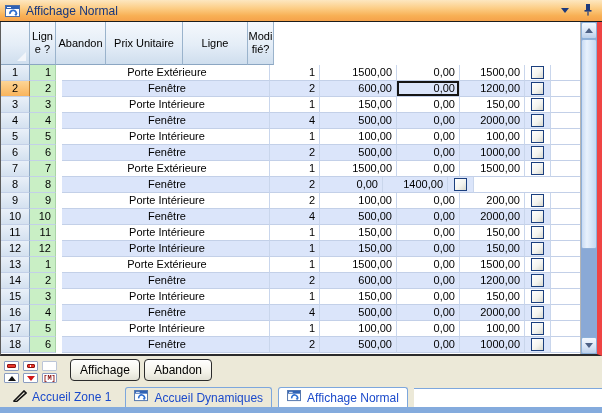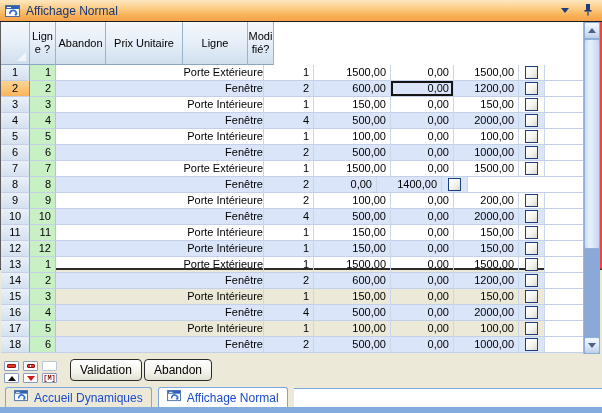--- a/index.html
+++ b/index.html
@@ -12,22 +12,22 @@
     background:linear-gradient(180deg,#fde7c0 0%,#fccd85 40%,#f8b055 75%,#f5a24b 100%);
     border-bottom:1px solid #1c1c1c;display:flex;align-items:center;padding:0 5px;}
   .title-text{color:#16357c;font-size:12px;margin-left:5px;flex:0 0 auto;}
   .title-spacer{flex:1;}
   .win-icon{width:16px;height:13px;display:inline-block;flex:0 0 auto;}
   .chev{width:0;height:0;border-left:4px solid transparent;border-right:4px solid transparent;
     border-top:5px solid #1d3a7c;margin-right:14px;cursor:pointer;}
   .pin{margin-right:4px;cursor:pointer;display:inline-block;}
 
   
-  #table-area{position:absolute;left:0;top:22px;width:602px;height:248px;background:#ffffff;
-    border-left:1px solid #5c5c5c;border-right:2px solid #ef4444;border-bottom:2px solid #2b2b2b;}
+  #table-area{position:absolute;left:0;top:22px;width:602px;height:334px;background:#ffffff;
+    border-left:1px solid #5c5c5c;border-right:5px solid #ef4444;border-bottom:2px solid #2b2b2b;}
   #grid{position:absolute;left:0;top:0;width:584px;}
   .grow{display:flex;width:100%;}
   .cell{flex:0 0 auto;overflow:hidden;white-space:nowrap;font-size:11px;color:#000;}
   
   .c-num{width:29px;} .c-ligne{width:26px;} .c-des{width:208px;} .c-qte{width:50px;}
   .c-pu{width:77px;} .c-rem{width:63px;} .c-prix{width:65px;} .c-mod{width:26px;}
   .c-fill{flex:1 1 auto;background:#ffffff;}
 
   
   .hrow{height:43px;}
@@ -43,21 +43,21 @@
   .h-fill{background:#ffffff;border-bottom:1px solid #ffffff;}
 
   
   .drow{height:16px;}
   .drow .cell{height:16px;line-height:15px;border-bottom:1px solid #c3d0e8;}
   .d-num{background:linear-gradient(180deg,#e9f0f8 0%,#d4e1f0 100%);
     border-right:1px solid #8ca8c4;text-align:center;cursor:pointer;}
   .d-num.selrow{background:linear-gradient(180deg,#fdd596 0%,#f9b45c 100%);
     border-right:1px solid #c08030;}
   .d-ligne{background:#c9efc5;border-right:1px solid #a9d3a6;text-align:right;padding-right:4px;cursor:pointer;}
-  .d-des{text-align:right;padding-left:3px;border-right:1px solid #c9d6ec;cursor:pointer;}
+  .d-des{text-align:center;padding-left:3px;border-right:1px solid #c9d6ec;cursor:pointer;margin-left:6px;}
   .d-qte,.d-pu,.d-rem,.d-prix{text-align:right;padding-right:4px;border-right:1px solid #c9d6ec;cursor:pointer;}
   .d-mod{display:flex;align-items:center;justify-content:center;border-right:1px solid #c9d6ec;cursor:pointer;}
   .drow.alt .cell{background-color:#dbe5fa;}
   .drow.alt .d-num{background:linear-gradient(180deg,#e9f0f8 0%,#d4e1f0 100%);}
   .drow.alt .d-num.selrow{background:linear-gradient(180deg,#fdd596 0%,#f9b45c 100%);}
   .drow.alt .d-ligne{background:#c9efc5;}
   .drow.alt .c-fill{background:#ffffff;}
   .sel{position:relative;}
   .sel::after{content:"";position:absolute;left:0;top:0;right:0;bottom:0;border:2px solid #151515;}
   .cbx{width:13px;height:13px;border:1px solid #1b3f7e;
@@ -403,25 +403,33 @@
       <div class="nb">
           <span class="nb-tri-up"></span>
         </div>
       <div class="nb">
           <span class="nb-tri-down"></span>
         </div>
       <div class="nb">
           <span class="nb-m">[M]</span>
         </div>
     </div>
-    <button class="xp-btn btn-validation">Validation</button>
+    <button class="xp-btn btn-validation">Affichage</button>
     <button class="xp-btn btn-abandon">Abandon</button>
   </div>
 
   <div id="tabbar">
+    <div class="tab tab-plain">
+      <span>
+        <svg width="14" height="12" viewBox="0 0 14 12">
+          <path d="M1 11 L11 1 L13 3 L3 12 Z" fill="none" stroke="#111111" stroke-width="1.6"></path>
+        </svg>
+      </span>
+      <span>Accueil Zone 1</span>
+    </div>
     <div class="tab tab-boxed">
       <span>
         <svg width="15" height="12" viewBox="0 0 16 13">
           <rect x="0.5" y="0.5" width="14" height="11" fill="#ffffff" stroke="#4a6ea8"></rect>
           <rect x="1" y="1" width="13" height="3" fill="#2f62b5"></rect>
           <rect x="2" y="2" width="4" height="1" fill="#ffffff"></rect>
           <path d="M5 9 a3.2 3.2 0 1 1 6 1" fill="none" stroke="#2f6fd0" stroke-width="1.8"></path>
           <path d="M12.5 8 l-1.6 3 l-1.6-1.8 z" fill="#2f6fd0"></path>
         </svg>
       </span>

